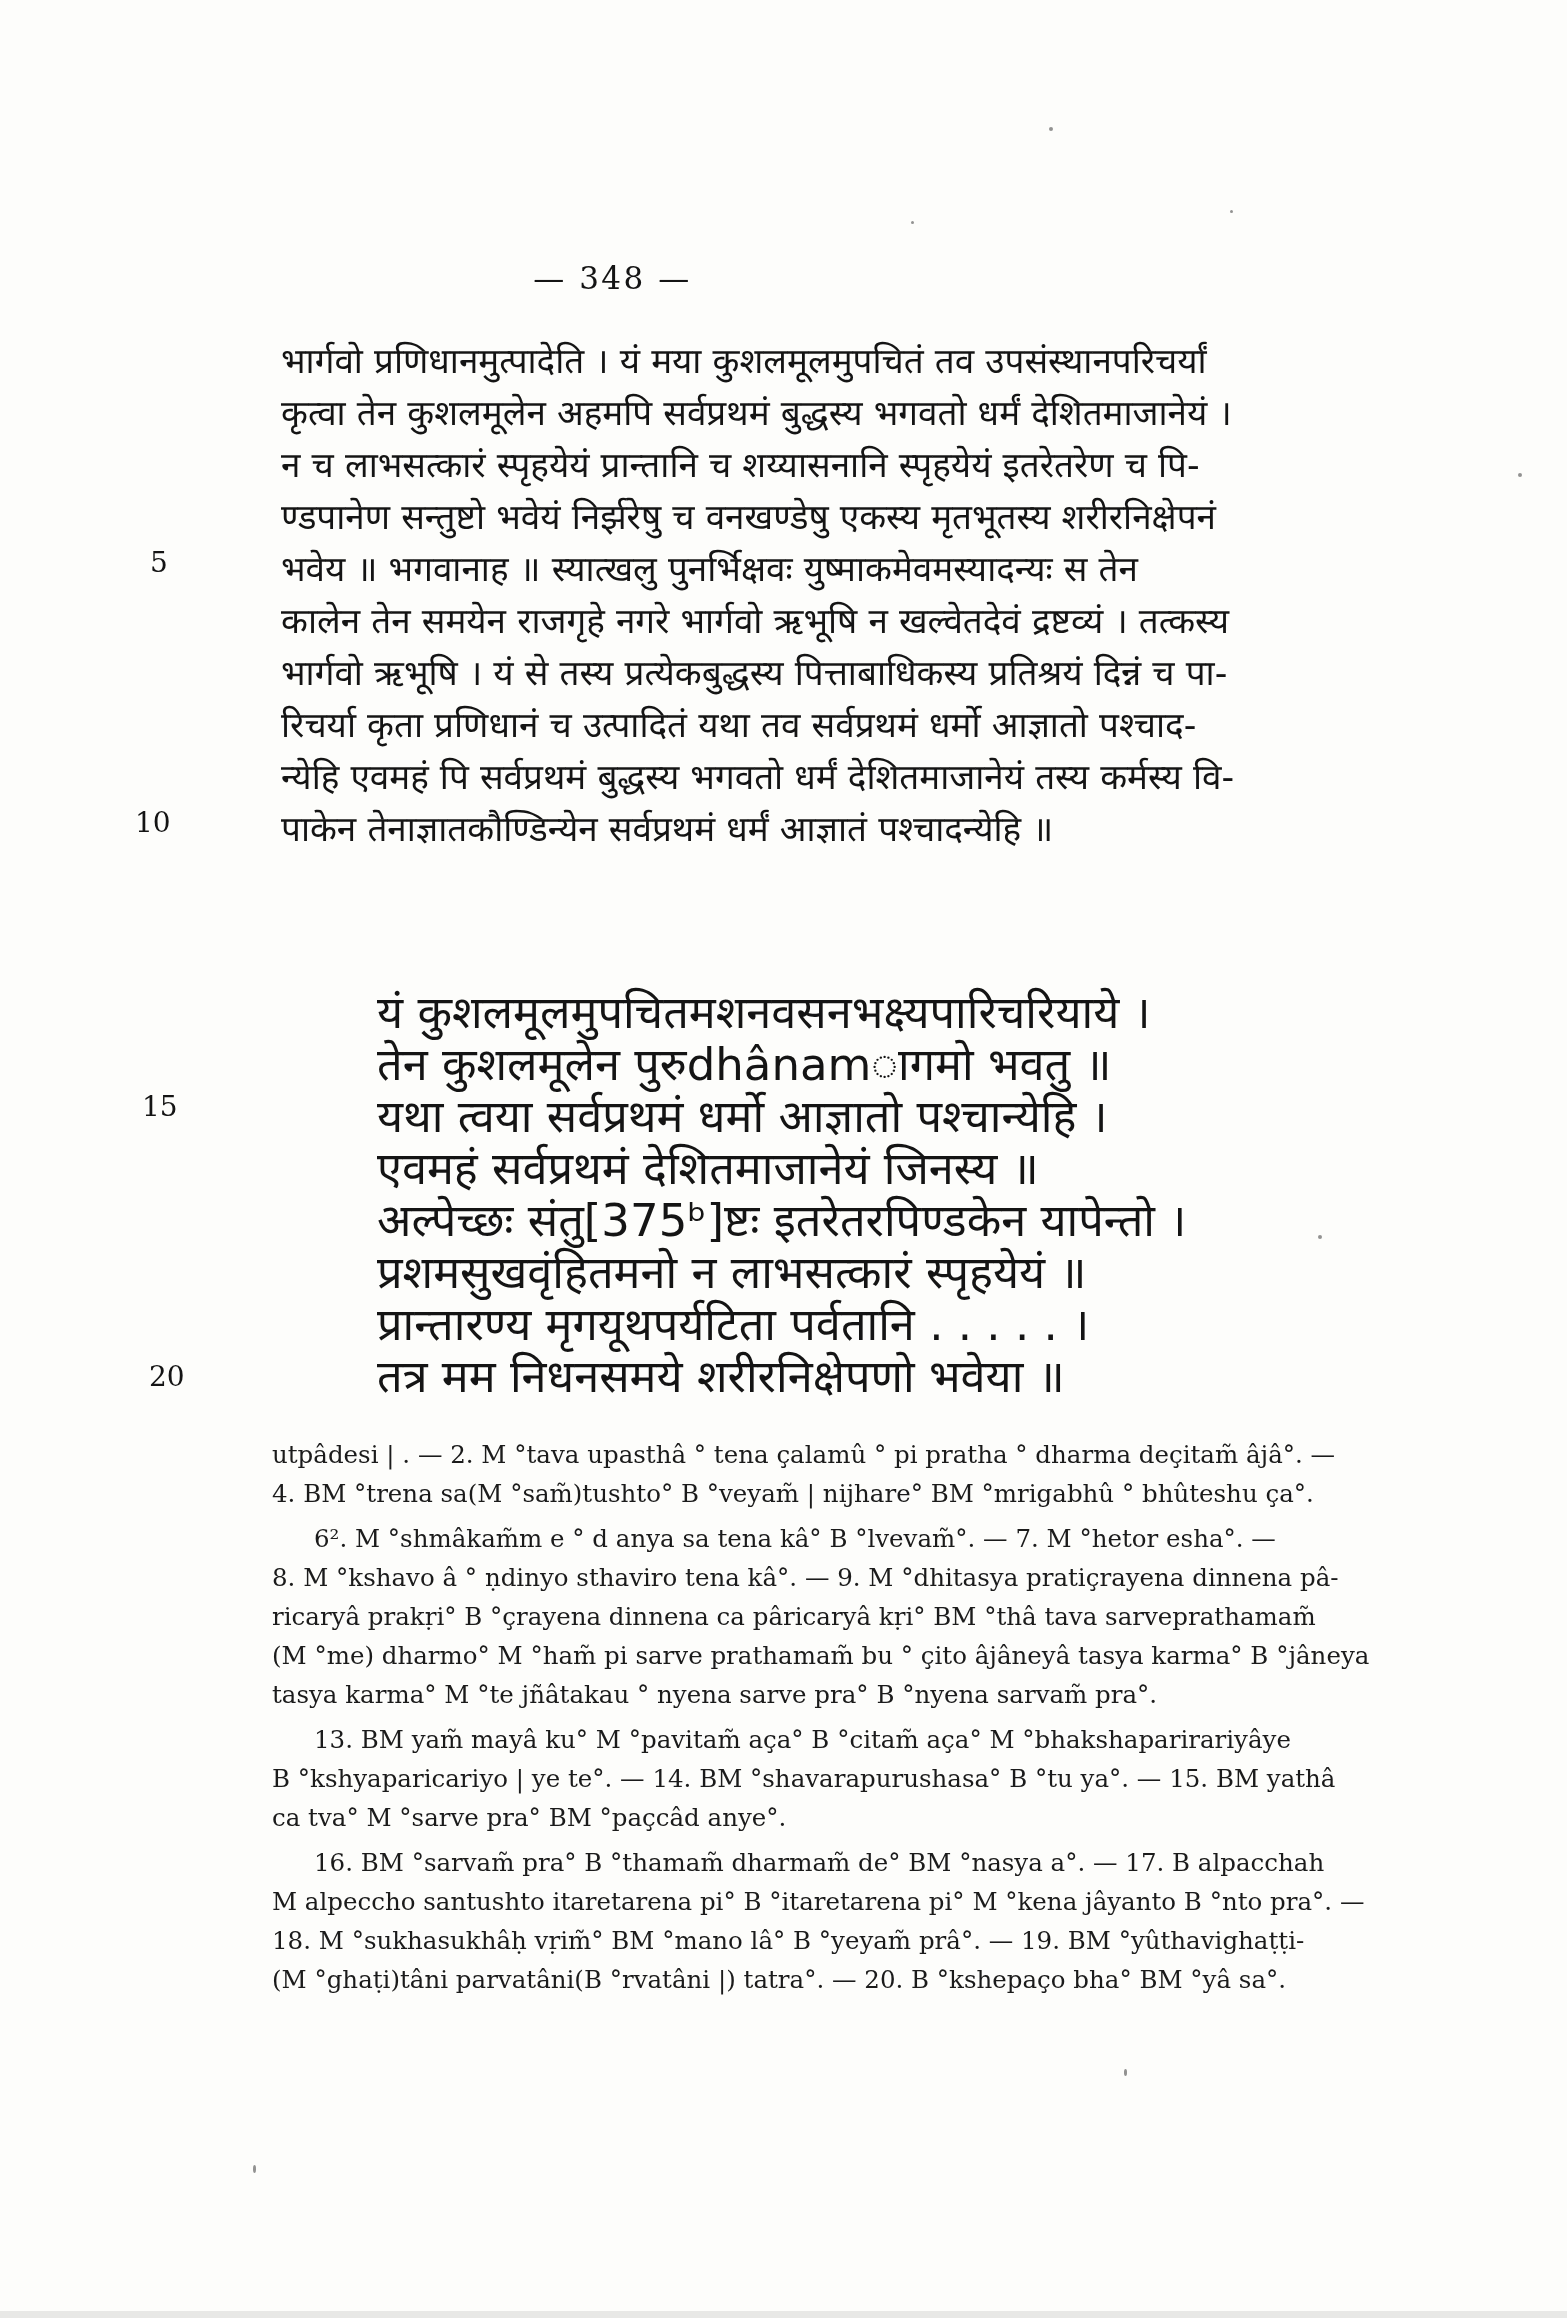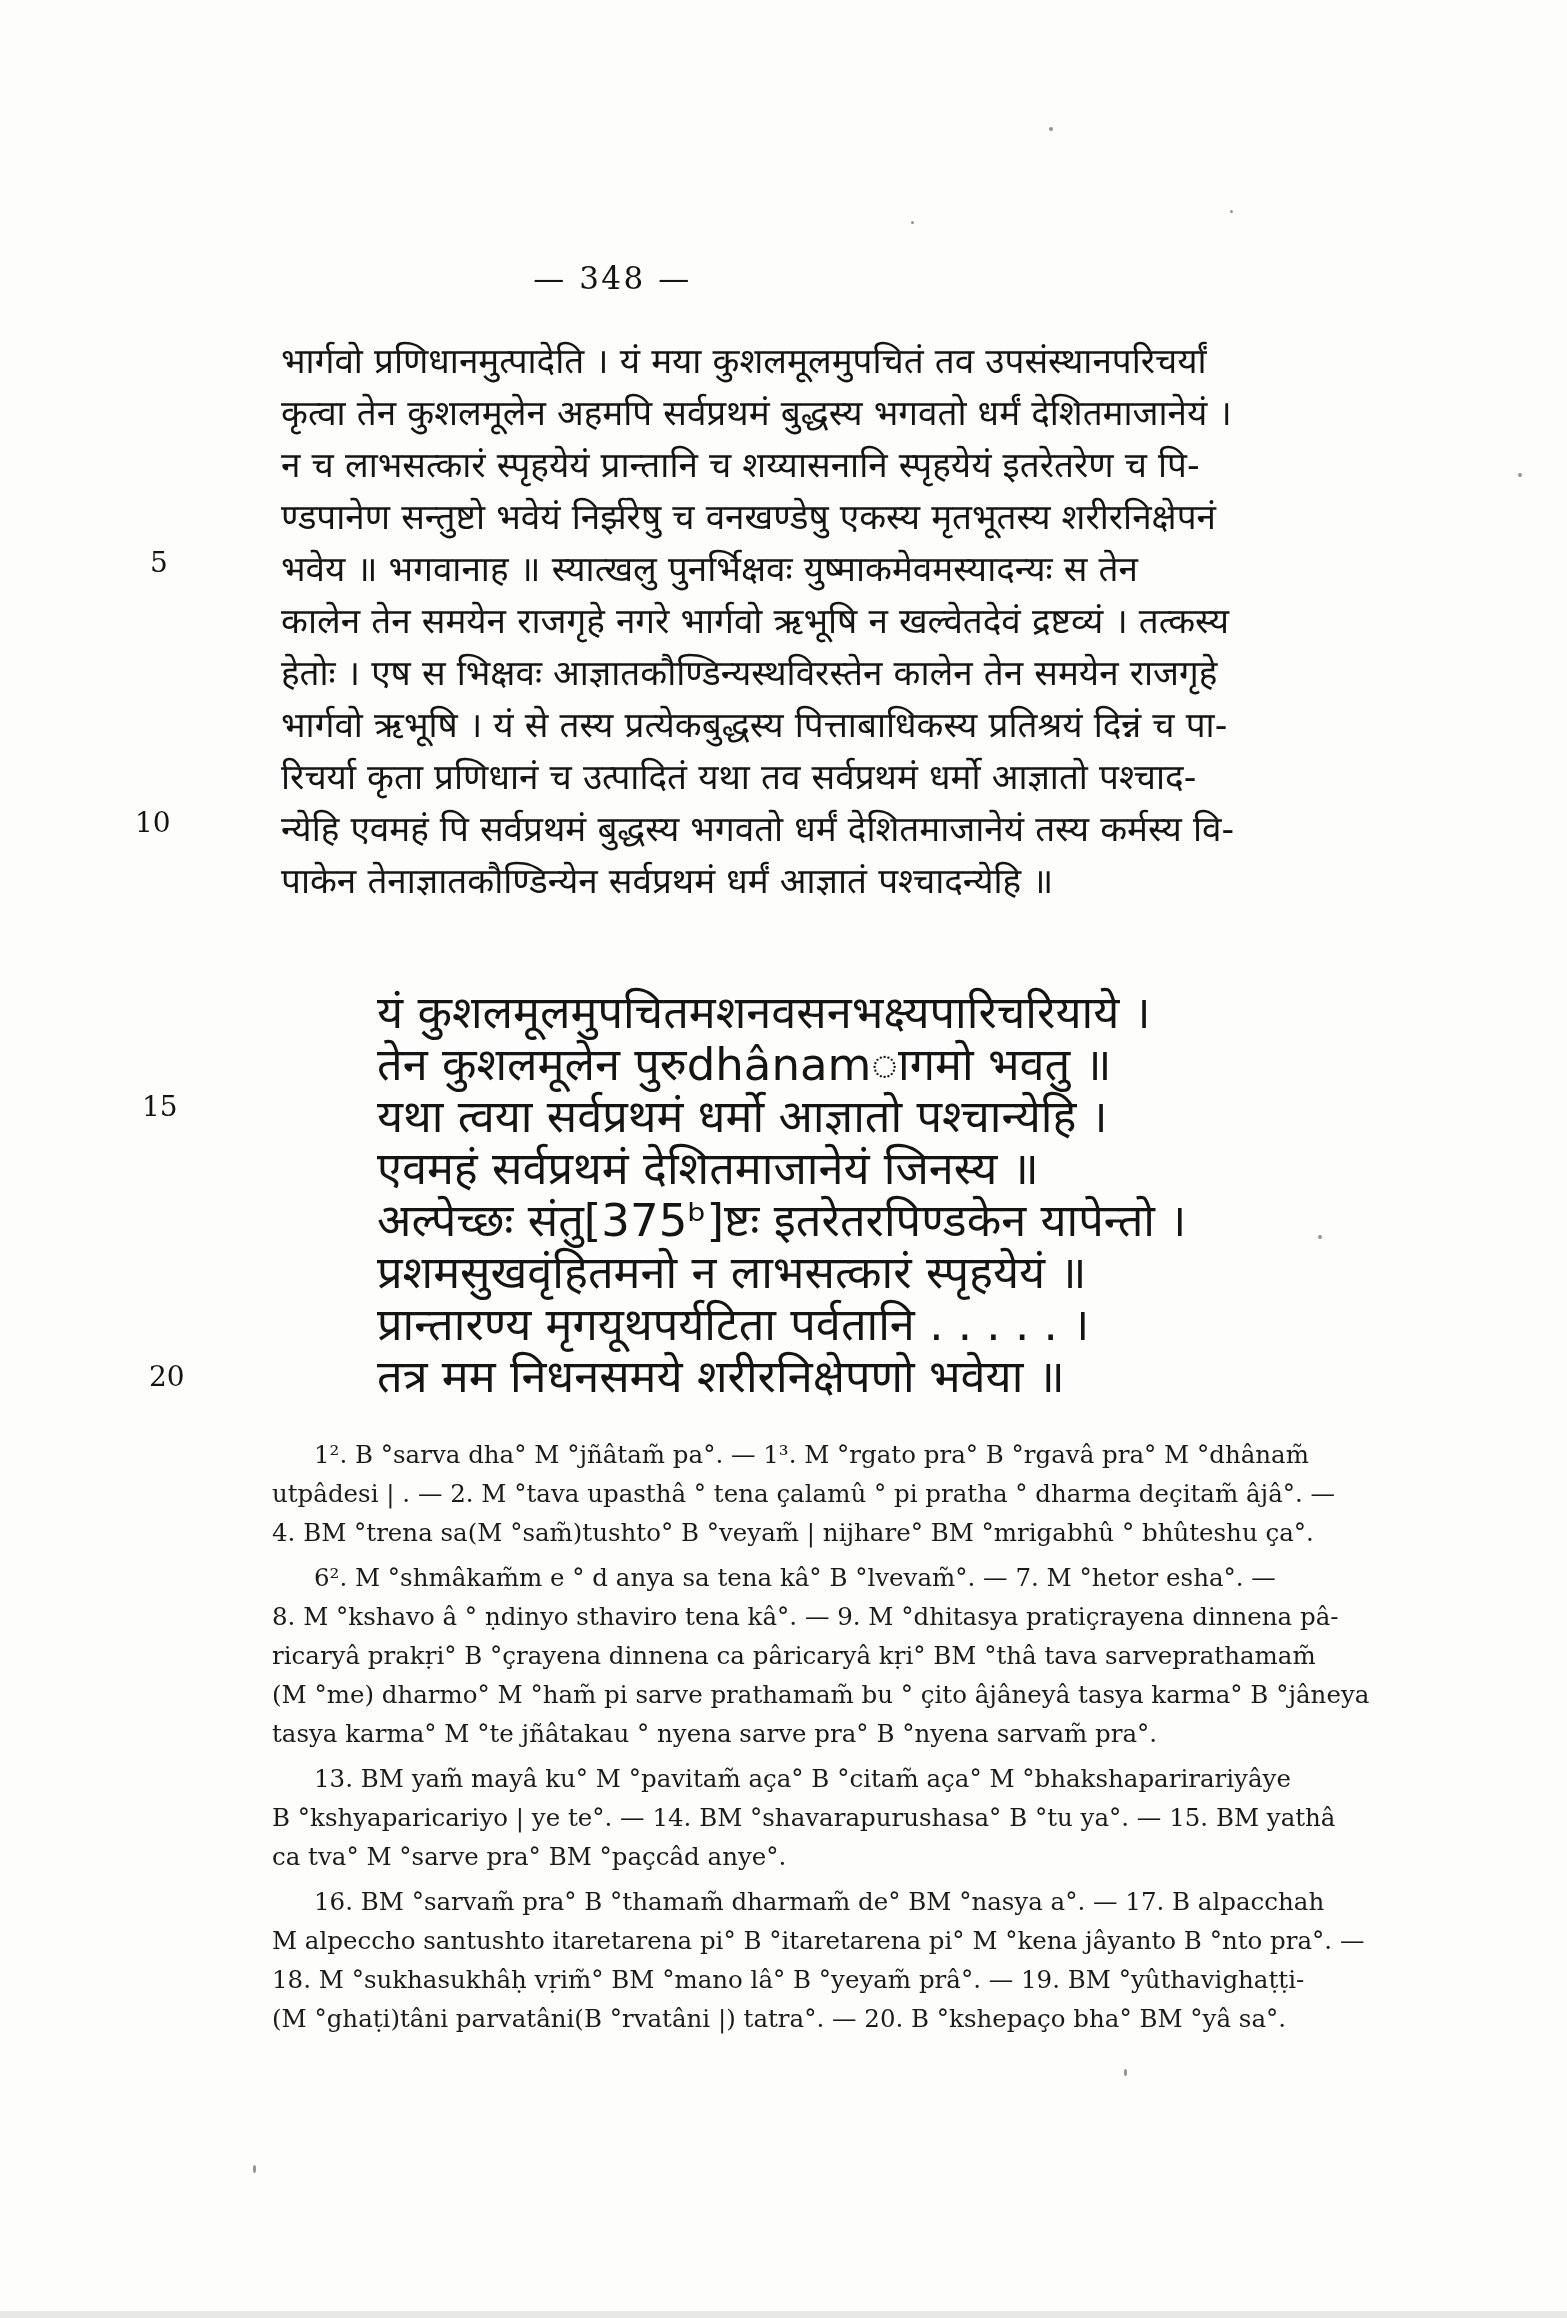--- a/index.html
+++ b/index.html
@@ -60,41 +60,39 @@
   <div class="margin-num mn15">15</div>
   <div class="margin-num mn20">20</div>
 
   <div class="body-block">
     <div class="dn-line">भार्गवो प्रणिधानमुत्पादेति ।  यं मया कुशलमूलमुपचितं तव उपसंस्थानपरिचर्यां</div>
     <div class="dn-line">कृत्वा तेन कुशलमूलेन अहमपि सर्वप्रथमं बुद्धस्य भगवतो धर्मं देशितमाजानेयं ।</div>
     <div class="dn-line">न च लाभसत्कारं स्पृहयेयं प्रान्तानि च शय्यासनानि स्पृहयेयं इतरेतरेण च पि-</div>
     <div class="dn-line">ण्डपानेण सन्तुष्टो भवेयं निर्झरेषु च वनखण्डेषु एकस्य मृतभूतस्य शरीरनिक्षेपनं</div>
     <div class="dn-line">भवेय ॥      भगवानाह ॥  स्यात्खलु पुनर्भिक्षवः युष्माकमेवमस्यादन्यः स तेन</div>
     <div class="dn-line">कालेन तेन समयेन राजगृहे नगरे भार्गवो ऋभूषि न खल्वेतदेवं द्रष्टव्यं ।  तत्कस्य</div>
-    <div class="dn-line">हेतोः ।  एष स भिक्षवः आज्ञातकौण्डिन्यस्थविरस्तेन कालेन तेन समयेन राजगृहे</div>
     <div class="dn-line">भार्गवो ऋभूषि ।  यं से तस्य प्रत्येकबुद्धस्य पित्ताबाधिकस्य प्रतिश्रयं दिन्नं च पा-</div>
     <div class="dn-line">रिचर्या कृता प्रणिधानं च उत्पादितं यथा तव सर्वप्रथमं धर्मो आज्ञातो पश्चाद-</div>
     <div class="dn-line">न्येहि एवमहं पि सर्वप्रथमं बुद्धस्य भगवतो धर्मं देशितमाजानेयं तस्य कर्मस्य वि-</div>
     <div class="dn-line">पाकेन तेनाज्ञातकौण्डिन्येन सर्वप्रथमं धर्मं आज्ञातं पश्चादन्येहि ॥</div>
   </div>
 
   <div class="verse-block">
     <div class="dn-line">यं कुशलमूलमुपचितमशनवसनभक्ष्यपारिचरियाये ।</div>
     <div class="dn-line">तेन कुशलमूलेन पुरुdhânamागमो भवतु ॥</div>
     <div class="dn-line">यथा त्वया सर्वप्रथमं धर्मो आज्ञातो पश्चान्येहि ।</div>
     <div class="dn-line">एवमहं सर्वप्रथमं देशितमाजानेयं जिनस्य ॥</div>
     <div class="dn-line">अल्पेच्छः संतु[375ᵇ]ष्टः इतरेतरपिण्डकेन यापेन्तो ।</div>
     <div class="dn-line">प्रशमसुखवृंहितमनो न लाभसत्कारं स्पृहयेयं ॥</div>
     <div class="dn-line">प्रान्तारण्य मृगयूथपर्यटिता पर्वतानि . . . . . ।</div>
     <div class="dn-line">तत्र मम निधनसमये शरीरनिक्षेपणो भवेया ॥</div>
   </div>
 
   <div class="apparatus">
     <div class="app-para">
-      <div class="app-line indent">1². B °sarva dha° M °jñâtam̃ pa°. — 1³. M °rgato pra° B °rgavâ pra° M °dhânam̃</div>
       <div class="app-line">utpâdesi | . — 2. M °tava upasthâ ° tena çalamû ° pi pratha ° dharma deçitam̃ âjâ°. —</div>
       <div class="app-line">4. BM °trena sa(M °sam̃)tushto° B °veyam̃ | nijhare° BM °mrigabhû ° bhûteshu ça°.</div>
     </div>
     <div class="app-para">
       <div class="app-line indent">6². M °shmâkam̃m e ° d anya sa tena kâ° B °lvevam̃°. — 7. M °hetor esha°. —</div>
       <div class="app-line">8. M °kshavo â ° ṇdinyo sthaviro tena kâ°. — 9. M °dhitasya pratiçrayena dinnena pâ-</div>
       <div class="app-line">ricaryâ prakṛi° B °çrayena dinnena ca pâricaryâ kṛi° BM °thâ tava sarveprathamam̃</div>
       <div class="app-line">(M °me) dharmo° M °ham̃ pi sarve prathamam̃ bu ° çito âjâneyâ tasya karma° B °jâneya</div>
       <div class="app-line">tasya karma° M °te jñâtakau ° nyena sarve pra° B °nyena sarvam̃ pra°.</div>
     </div>

